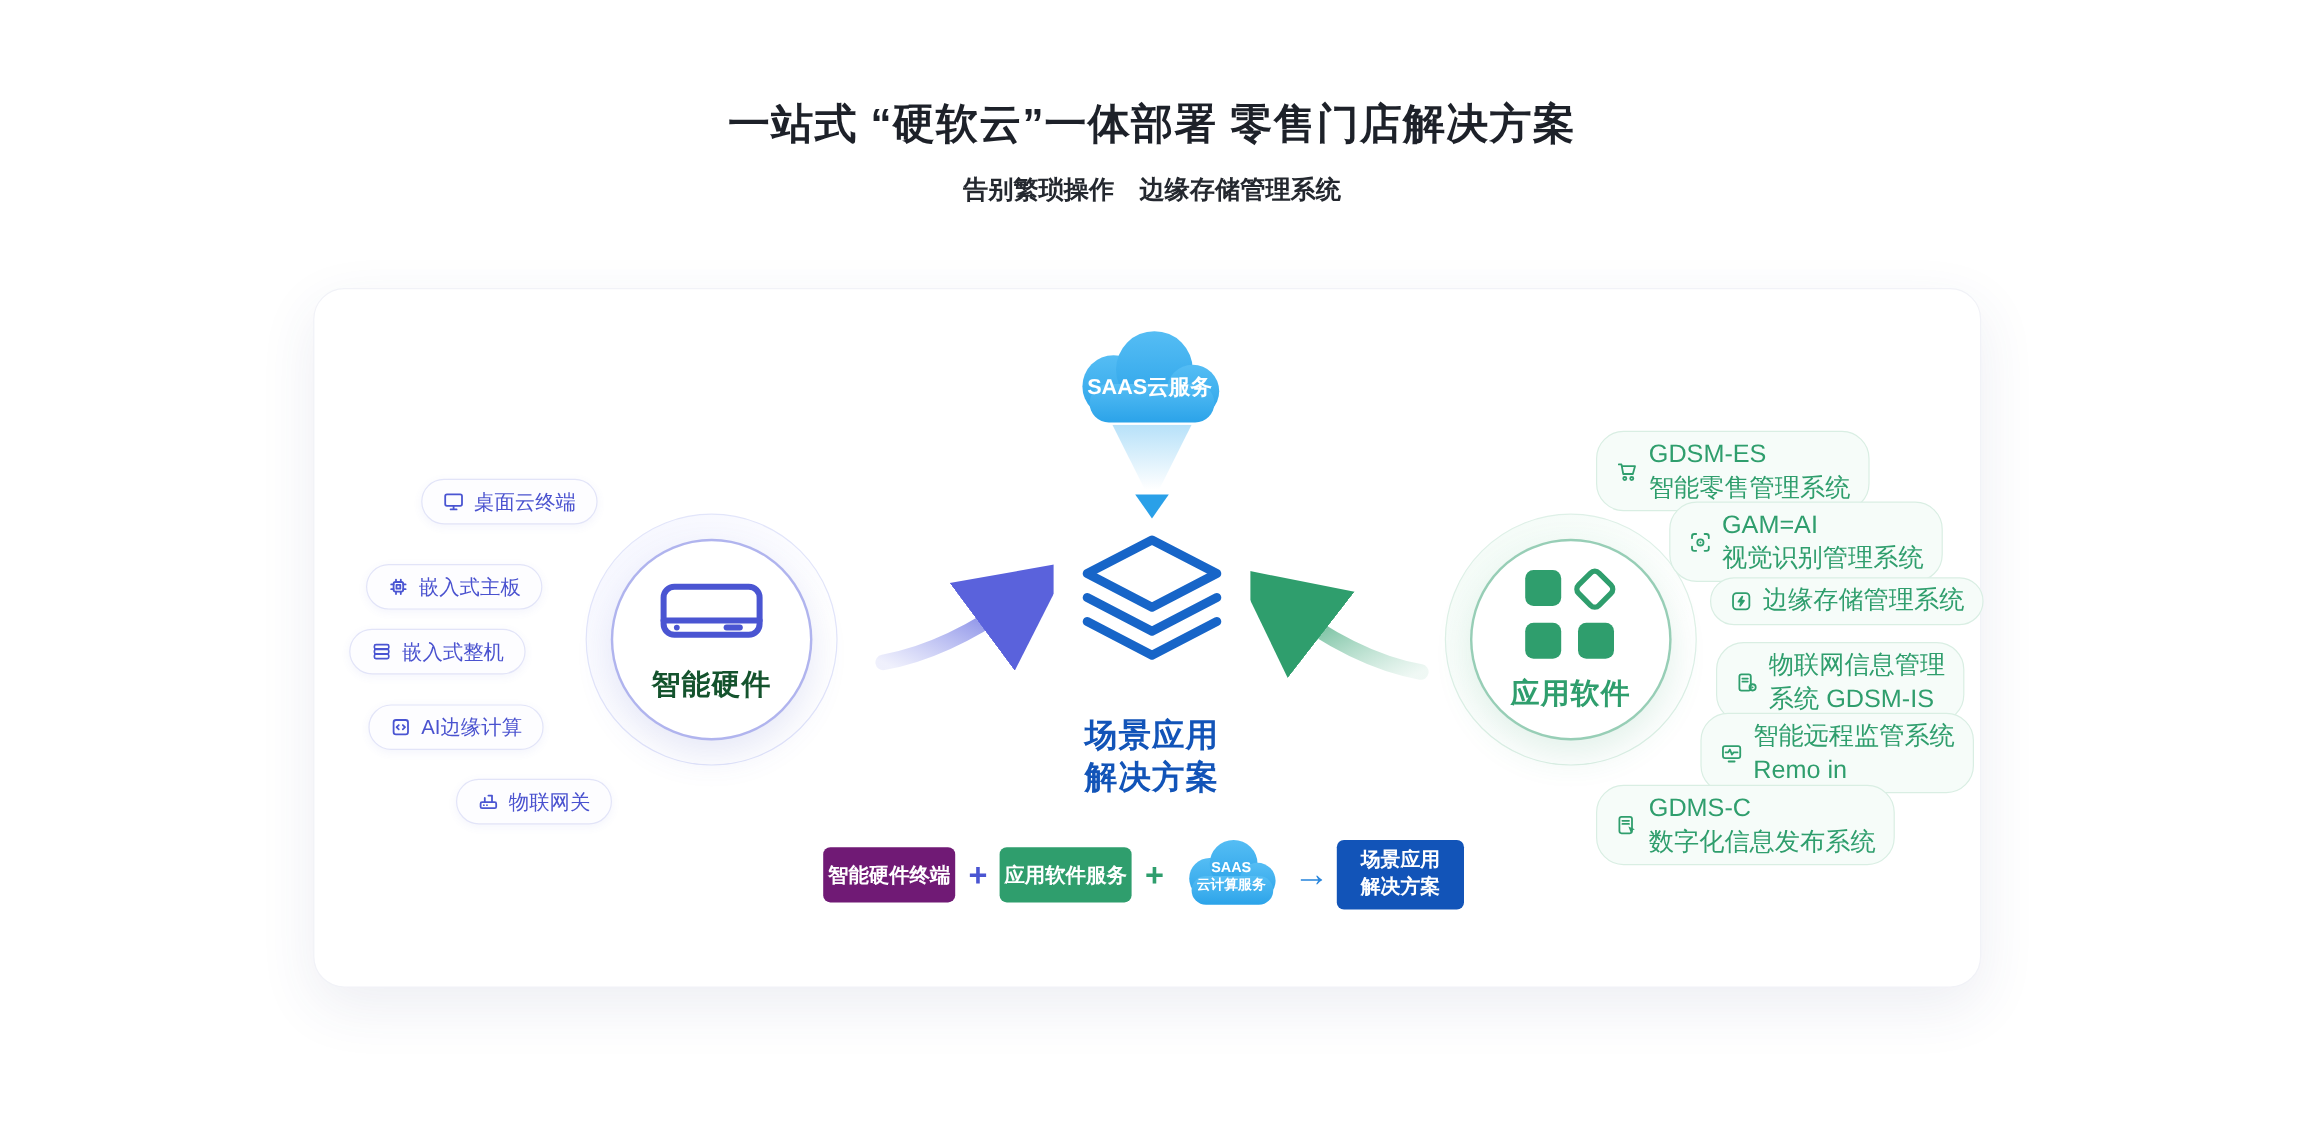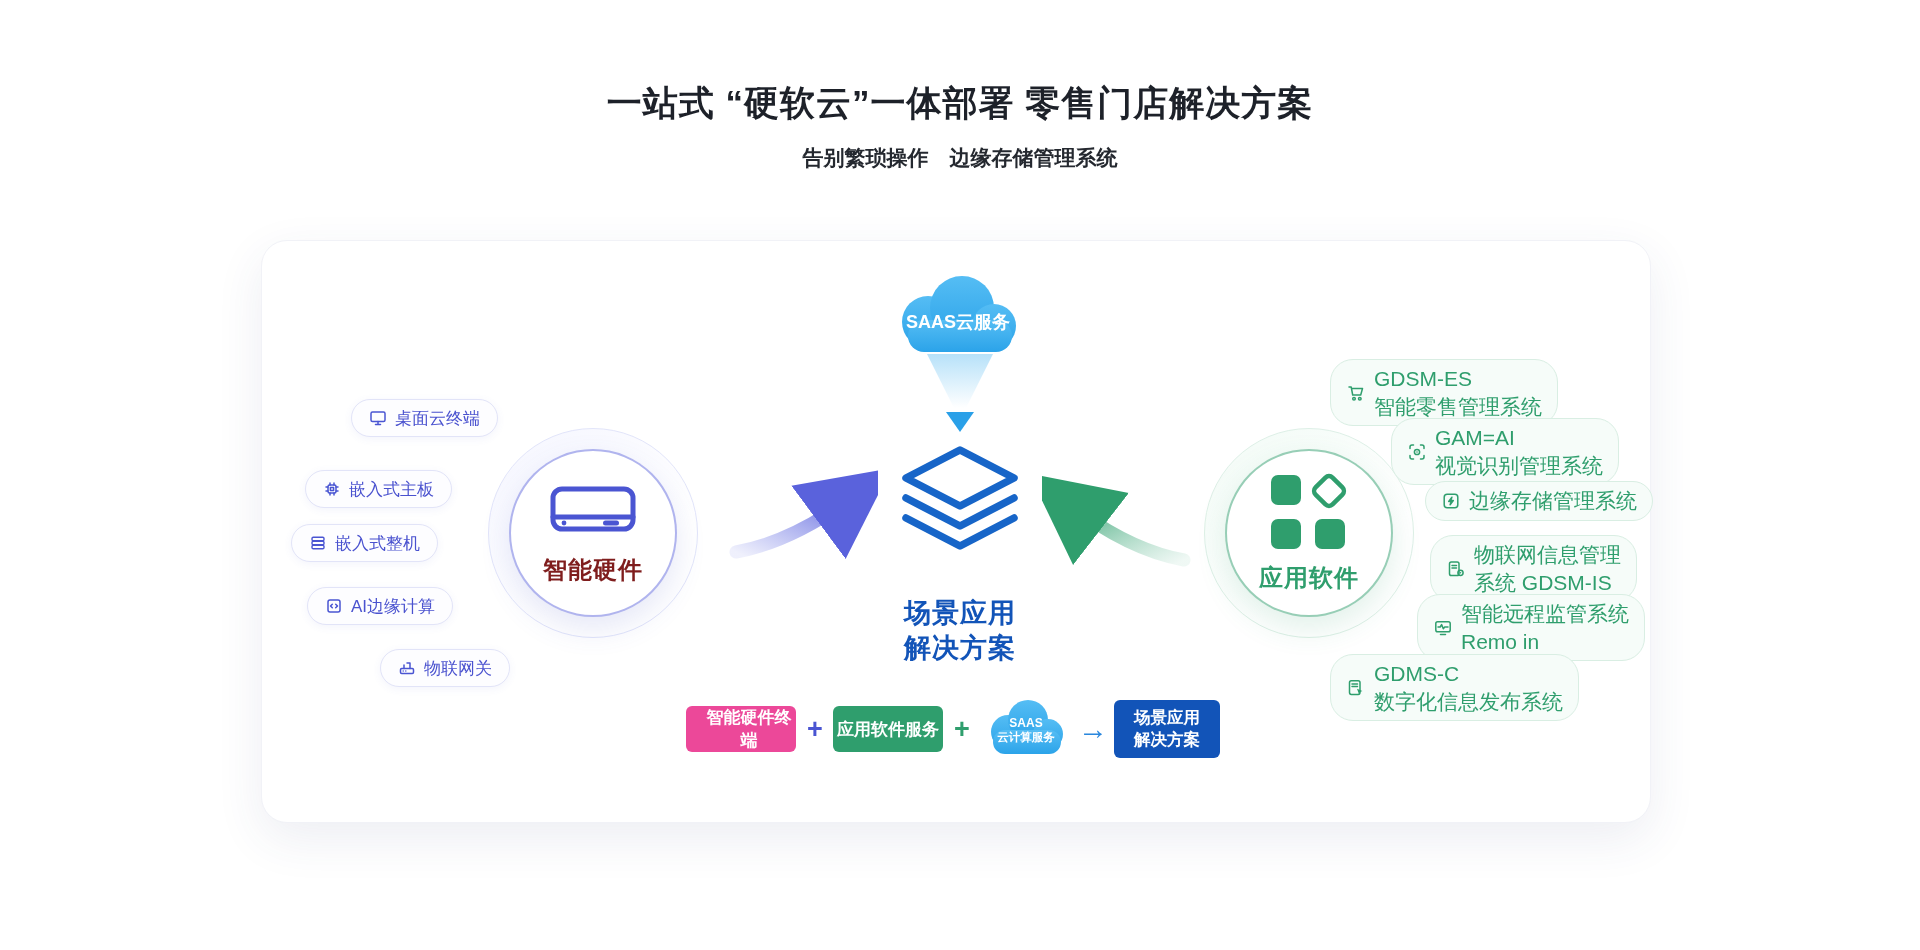--- a/index.html
+++ b/index.html
@@ -35,21 +35,21 @@
     background:linear-gradient(145deg,#f5f6ff 0%,#ffffff 65%); }
   .circle-outer.green { left:1204px; top:428px; border:1px solid #def0e7;
     background:linear-gradient(145deg,#f2fbf6 0%,#ffffff 65%); }
   .circle-inner { width:168px; height:168px; border-radius:50%; background:#ffffff;
     display:flex; flex-direction:column; align-items:center; justify-content:center; gap:9px; }
   .circle-outer.indigo .circle-inner { border:2px solid rgba(98,106,222,0.5);
     box-shadow:0 12px 30px rgba(80,90,200,0.14); }
   .circle-outer.green .circle-inner { border:2px solid rgba(47,158,109,0.5);
     box-shadow:0 12px 30px rgba(47,158,109,0.14); }
   .circle-label { font-size:24px; font-weight:800; letter-spacing:1px; }
-  .circle-outer.indigo .circle-label { color:#7f1d1d; }
+  .circle-outer.indigo .circle-label { color:#14532d; }
   .circle-outer.green .circle-label { color:#2f9e6d; }
 
   
   .hpill { position:absolute; display:inline-flex; align-items:center; gap:8px; height:38px;
     padding:16px 17px; background:#fdfdff; border:1px solid #e2e4f8; border-radius:19px;
     color:#4a52cf; font-size:17px; font-weight:500; white-space:nowrap;
     box-shadow:0 2px 8px rgba(90,98,216,0.07); }
   .spill { position:absolute; display:inline-flex; align-items:center; gap:8px; min-height:40px;
     padding:5px 15px; background:#f6fcf9; border:1px solid #d9eee3; border-radius:23px;
     color:#2f9e6d; font-size:21px; font-weight:400; line-height:1.32; white-space:nowrap; }
@@ -57,21 +57,21 @@
   .picon { display:inline-flex; align-items:center; }
 
   
   .swoosh { position:absolute; }
 
   
   .fbox { position:absolute; display:flex; flex-direction:column; align-items:center;
     justify-content:center; color:#ffffff; border-radius:6px; text-align:center;
     font-weight:700; }
   .fbox span { display:block; }
-  .fbox.hw { left:686px; top:706px; width:110px; height:46px; background:#ec4899; font-size:17px;padding-left:16px; }
+  .fbox.hw { left:686px; top:706px; width:110px; height:46px; background:#701a75; font-size:17px; }
   .fbox.sw { left:833px; top:706px; width:110px; height:46px; background:#2f9e6d; font-size:17px; }
   .fbox.result { left:1114px; top:700px; width:106px; height:58px; background:#1254b8;
     font-size:16.5px; line-height:1.32; }
   .fplus { position:absolute; top:706px; width:28px; height:46px; display:flex; align-items:center;
     justify-content:center; font-size:27px; font-weight:700; }
   .fplus.p1 { left:801px; color:#4a55d2; }
   .fplus.p2 { left:948px; color:#2f9e6d; }
   .farrow { position:absolute; left:1076px; top:706px; width:34px; height:46px; display:flex;
     align-items:center; justify-content:center; font-size:30px; font-weight:700; color:#2a87dd; }
   .fcloud { position:absolute; left:980px; top:694px; width:92px; height:66px; }

